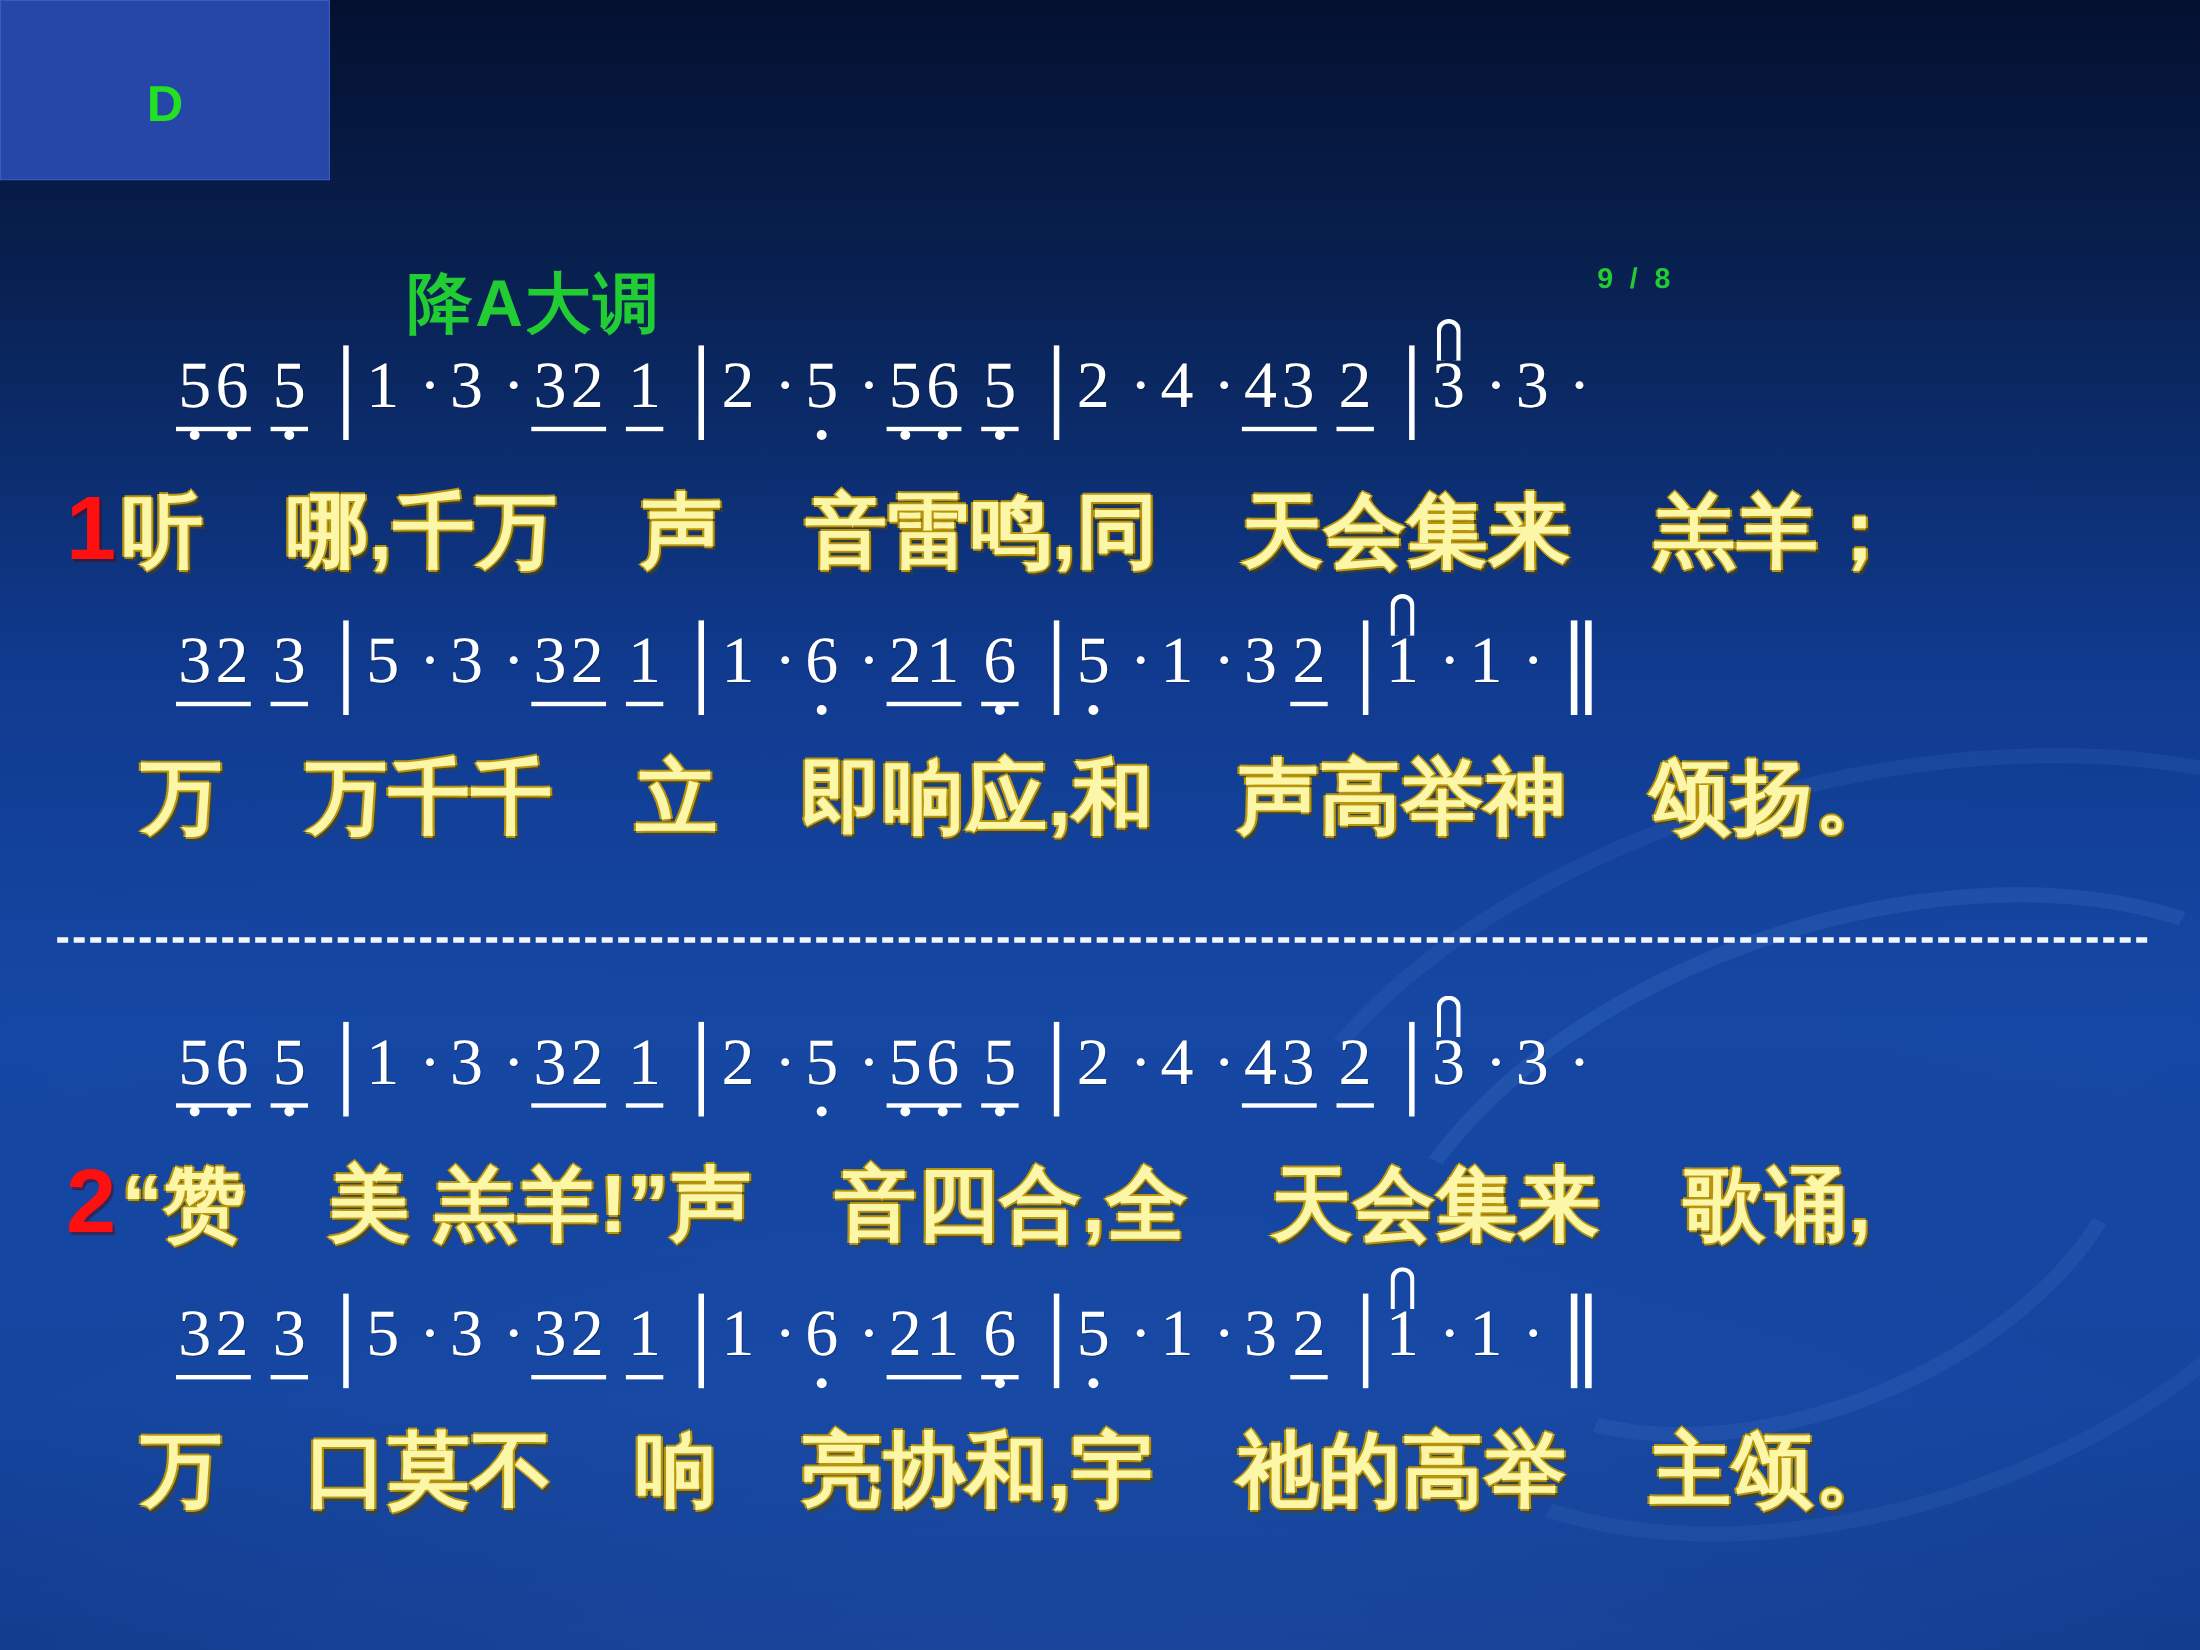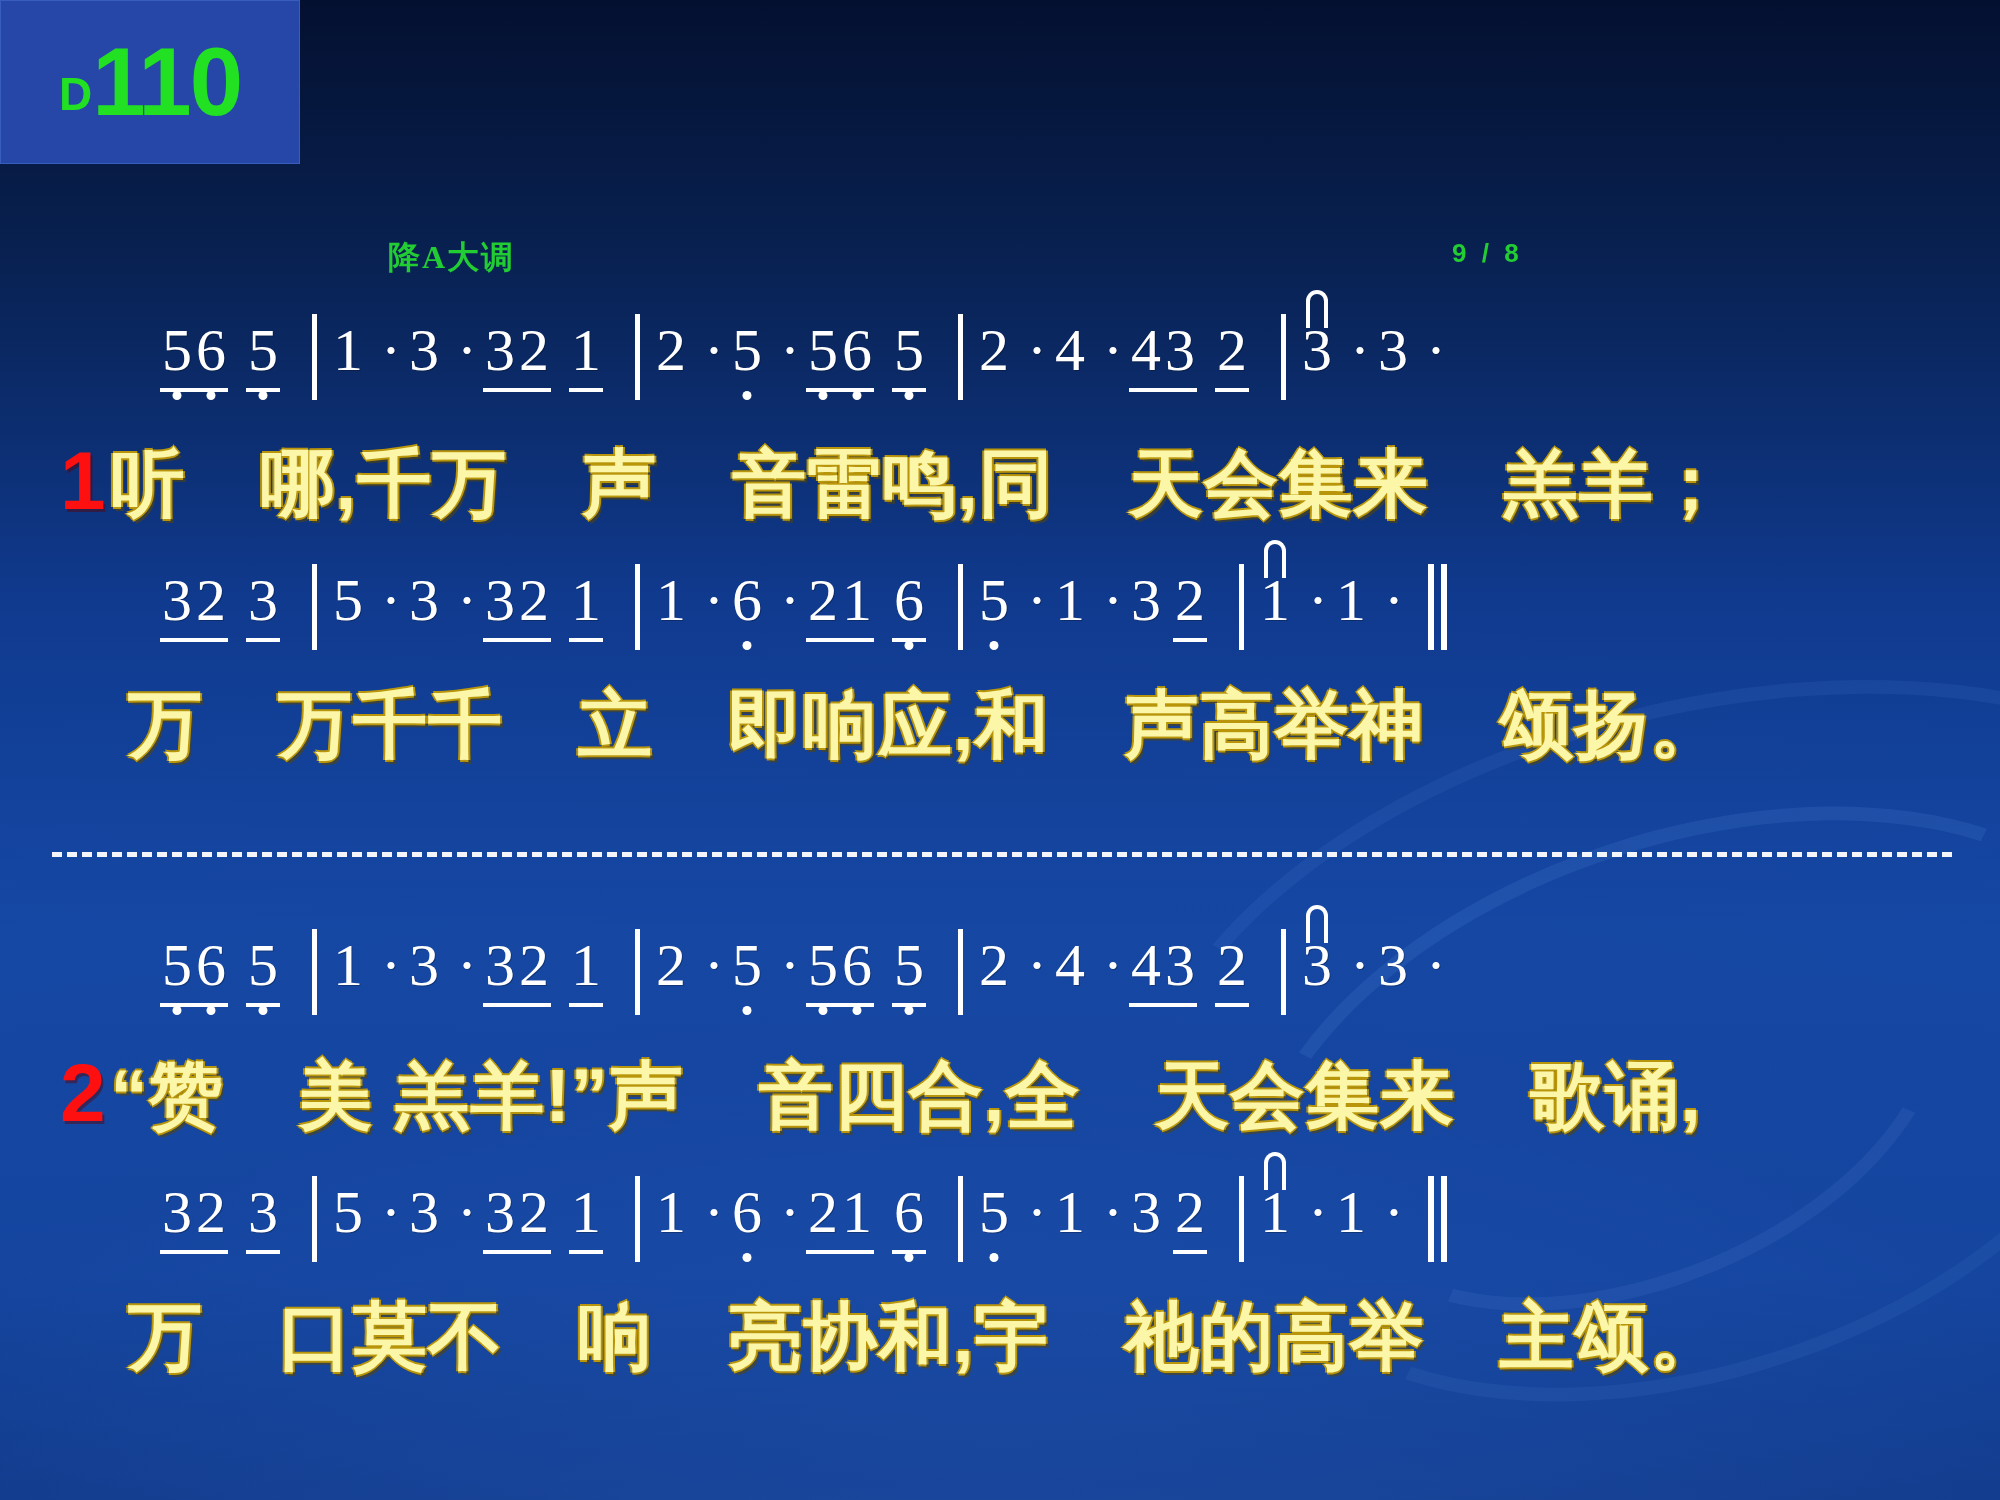--- a/index.html
+++ b/index.html
@@ -49,23 +49,23 @@
   .title-b{
     font-family:"Liberation Serif", serif;
     font-weight:700;font-style:normal;font-size:100px;color:#ffef00;letter-spacing:4px;
     text-shadow:2px 3px 0 #6b5a00;
     vertical-align:middle;
   }
 
   
   #meta-row{position:absolute;left:0;top:236px;width:2000px;height:56px;}
   #key-sig{
-    position:absolute;left:388px;top:0;
-    color:#22cc33;font-size:32px;font-weight:700;
-    font-family:Liberation Serif, serif;letter-spacing:2px;
+    position:absolute;left:370px;top:0;
+    color:#22cc33;font-size:60px;font-weight:700;
+    font-family:Liberation Sans, sans-serif;letter-spacing:2px;
   }
   #time-sig{
     position:absolute;left:1452px;top:2px;
     color:#22cc33;font-size:26px;font-weight:700;letter-spacing:4px;
   }
 
   
   .system{position:absolute;left:0;width:2000px;}
   .notes{
     color:#ffffff;
@@ -135,21 +135,20 @@
 <body>
 
 <div id="slide">
 
   <div class="swirl a"></div>
   <div class="swirl b"></div>
   <div class="swirl c"></div>
 
   <div id="badge">
     <span class="d">D</span>
-    <span class="num">110</span>
   </div>
 
 
   <div id="meta-row">
     <span id="key-sig">降A大调</span>
     <span id="time-sig">9 / 8</span>
   </div>
 
   <div class="system" style="top:320px;">
     <div class="notes" id="nA1" style="padding-left:160px;">

